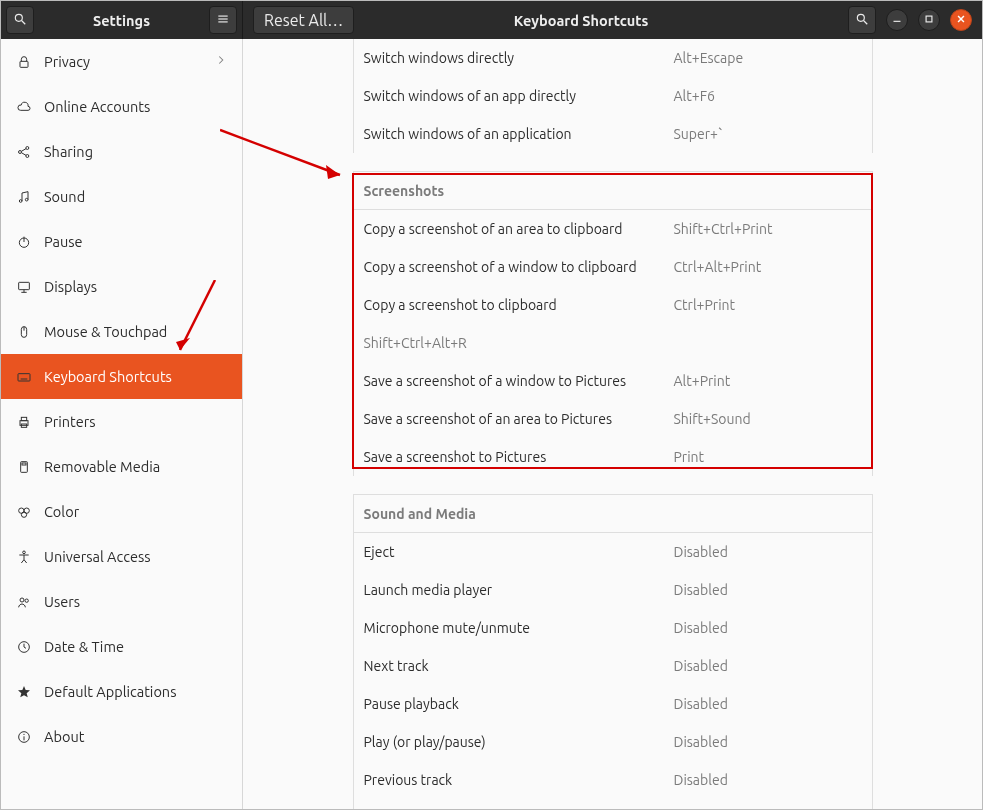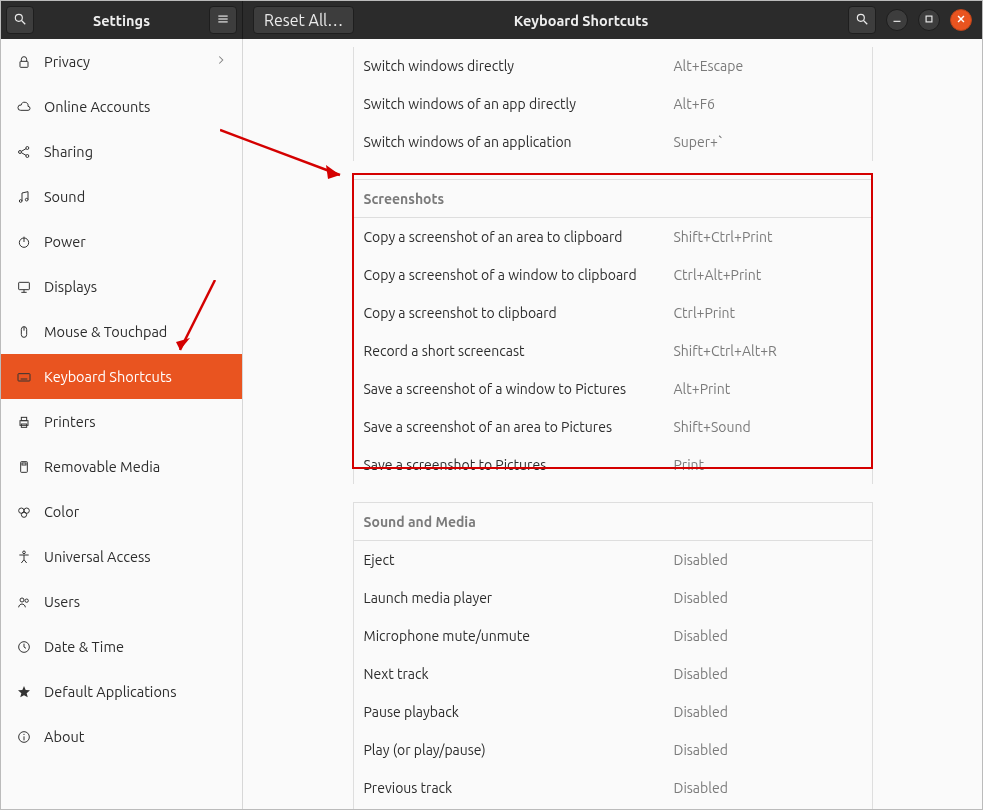--- a/index.html
+++ b/index.html
@@ -23,21 +23,21 @@
 .sidebar { grid-column: 1; grid-row: 2; background: #fafafa; border-right: 1px solid #d7d7d7; overflow-y: auto; }
 .side-item { display: flex; align-items: center; height: 45px; padding: 0 14px; font-size: 14.5px; color: #2c2c2c; cursor: pointer; }
 .side-item .ic { width: 18px; height: 18px; margin-right: 11px; display: inline-flex; align-items: center; justify-content: center; }
 .side-item .ic svg { width: 16px; height: 16px; }
 .side-item .chev { margin-left: auto; opacity: .6; }
 .side-item.active { background: #e95420; color: #fff; }
 .side-item.active svg { stroke: #fff; fill: #fff; }
 
 
 .main { grid-column: 2; grid-row: 2; overflow-y: auto; background: #fafafa; display: flex; justify-content: center; }
-.panel { width: 520px; margin: 8px; }
+.panel { width: 520px; margin: 0; }
 .sec-head { font-size: 14px; font-weight: 700; color: #7b7b7b; padding: 11px 10px 10px; border: 1px solid #dedede; border-bottom-color: #dedede; background: #fafafa; }
 .row { display: flex; align-items: center; height: 38px; padding: 0 10px; border-left: 1px solid #dedede; border-right: 1px solid #dedede; font-size: 14px; color: #2c2c2c; cursor: pointer; }
 .row .desc { flex: 0 0 310px; }
 .row .sc { color: #7a7a7a; }
 .gap { height: 18px; }
 
 
 .overlay { position: absolute; left: 0; top: 0; width: 983px; height: 810px; pointer-events: none; }
 .redbox { position: absolute; border: 2px solid #d40000; }
 .arrow { position: absolute; }
@@ -142,21 +142,21 @@
           </svg>
         </span>
         <span>Sound</span>
       </div>
       <div class="side-item">
         <span class="ic">
           <svg viewBox="0 0 24 24">
             <use href="#i-power"></use>
           </svg>
         </span>
-        <span>Power</span>
+        <span>Pause</span>
       </div>
       <div class="side-item">
         <span class="ic">
           <svg viewBox="0 0 24 24">
             <use href="#i-display"></use>
           </svg>
         </span>
         <span>Displays</span>
       </div>
       <div class="side-item">
@@ -263,21 +263,20 @@
         </div>
         <div class="row">
           <span class="desc">Copy a screenshot of a window to clipboard</span>
           <span class="sc">Ctrl+Alt+Print</span>
         </div>
         <div class="row">
           <span class="desc">Copy a screenshot to clipboard</span>
           <span class="sc">Ctrl+Print</span>
         </div>
         <div class="row">
-          <span class="desc">Record a short screencast</span>
           <span class="sc">Shift+Ctrl+Alt+R</span>
         </div>
         <div class="row">
           <span class="desc">Save a screenshot of a window to Pictures</span>
           <span class="sc">Alt+Print</span>
         </div>
         <div class="row">
           <span class="desc">Save a screenshot of an area to Pictures</span>
           <span class="sc">Shift+Sound</span>
         </div>

